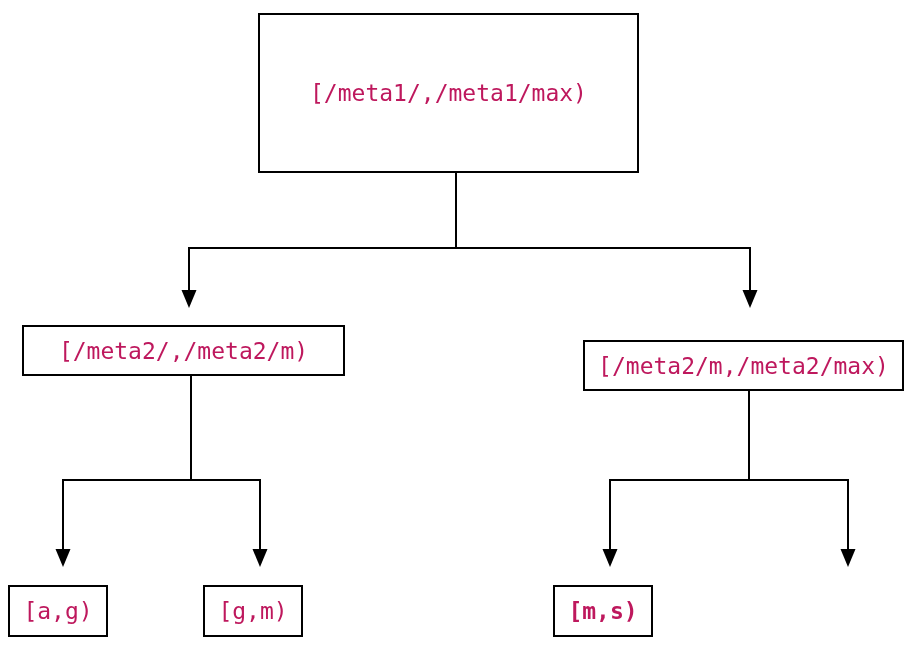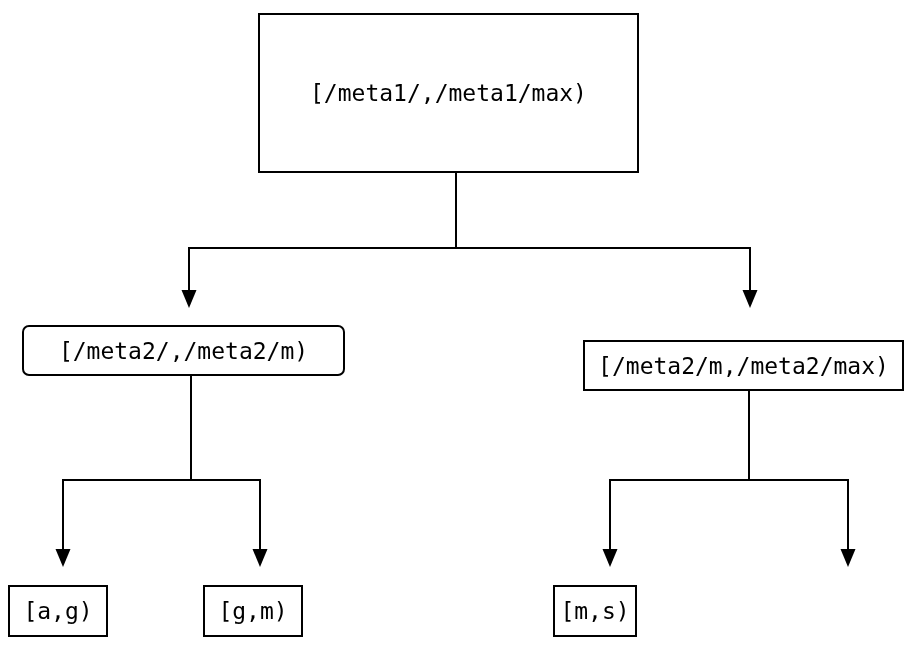--- a/index.html
+++ b/index.html
@@ -25,30 +25,30 @@
   }
   .node {
     position: absolute;
     box-sizing: border-box;
     border: 2px solid #000000;
     background: #ffffff;
     display: flex;
     align-items: center;
     justify-content: center;
     font-size: 23px;
-    color: #000000;
+    color: #be185d;
     white-space: nowrap;
     z-index: 1;
   }
   .node-root   { left: 258px; top: 13px;  width: 381px; height: 160px; }
-  .node-l2a    { left: 22px;  top: 325px; width: 323px; height: 51px; border-radius: 7px; }
+  .node-l2a    { left: 22px;  top: 325px; width: 323px; height: 51px; }
   .node-l2b    { left: 583px; top: 340px; width: 321px; height: 51px; text-align: right; }
   .node-leaf1  { left: 8px;   top: 585px; width: 100px; height: 52px; }
   .node-leaf2  { left: 203px; top: 585px; width: 100px; height: 52px; }
-  .node-leaf3  { left: 553px; top: 585px; width: 84px; height: 52px; }
+  .node-leaf3  { left: 553px; top: 585px; width: 100px; height: 52px; font-weight: bold; }
   .node-leaf4  { left: 777px; top: 585px; width: 127px; height: 52px; }
   .edge { stroke: #000000; stroke-width: 2; fill: none; }
   .arrowhead { fill: #000000; stroke: none; }
 </style>
 </head>
 <body>
 
 <div class="canvas">
 
   <svg class="edges" viewBox="0 0 912 652" xmlns="http://www.w3.org/2000/svg">

